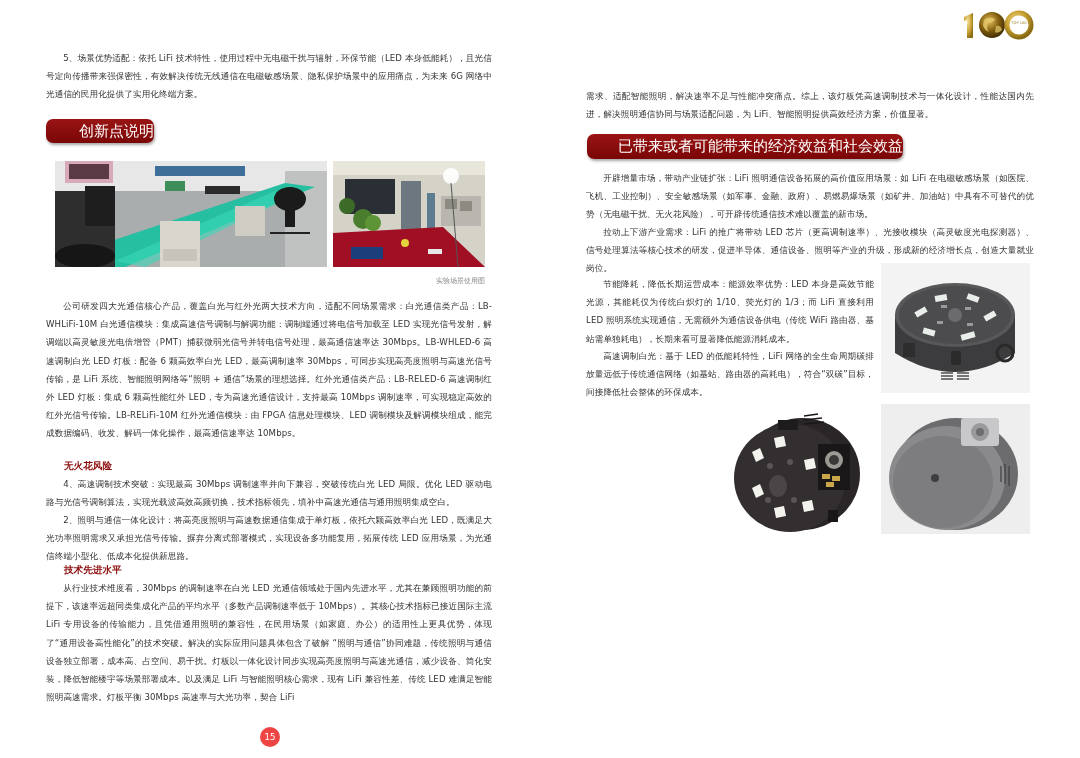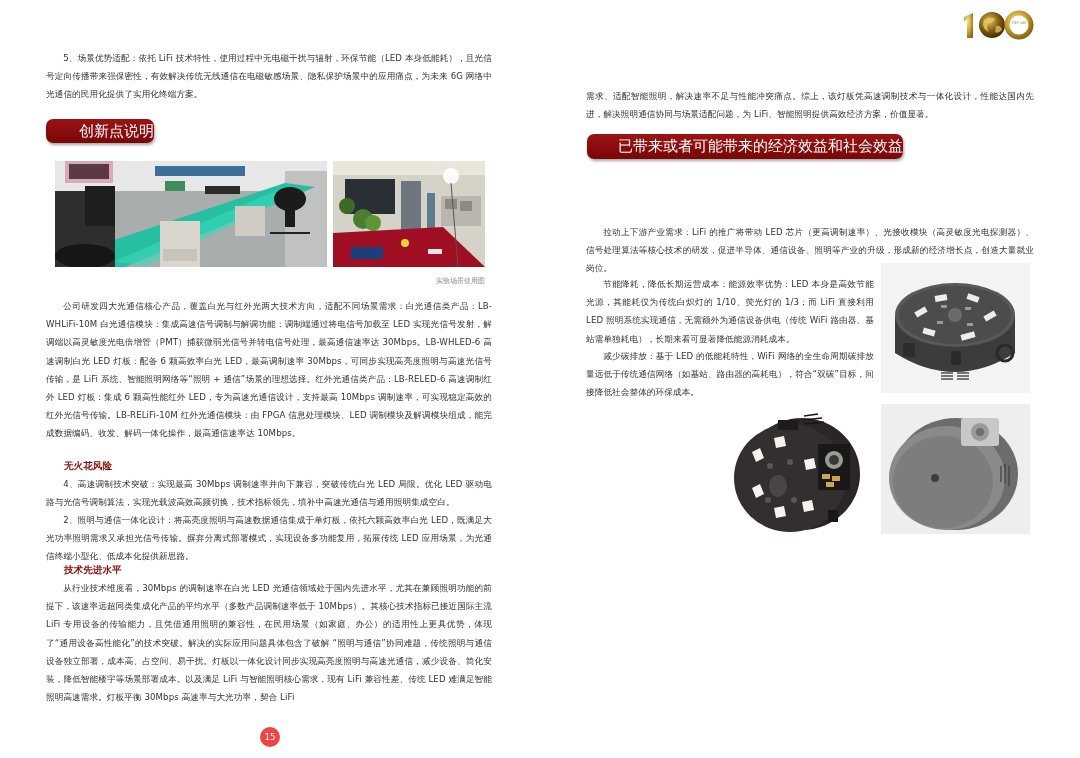--- a/index.html
+++ b/index.html
@@ -164,26 +164,27 @@
 </div>
 
 <div class="page page-right">
 
   <p class="para" style="left:46px; top:51px; width:448px;">需求、适配智能照明，解决速率不足与性能冲突痛点。综上，该灯板凭高速调制技术与一体化设计，性能达国内先进，解决照明通信协同与场景适配问题，为 LiFi、智能照明提供高效经济方案，价值显著。</p>
 
   <div class="section-banner" style="left:47px; top:98px; width:316px; height:25px; font-size:15px;">
     <span>已带来或者可能带来的经济效益和社会效益</span>
   </div>
 
+  <p class="para indent" style="left:46px; top:133px; width:448px;">开辟增量市场，带动产业链扩张：LiFi 照明通信设备拓展的高价值应用场景：如 LiFi 在电磁敏感场景（如医院、飞机、工业控制）、安全敏感场景（如军事、金融、政府）、易燃易爆场景（如矿井、加油站）中具有不可替代的优势（无电磁干扰、无火花风险），可开辟传统通信技术难以覆盖的新市场。</p>
 
   <p class="para indent" style="left:46px; top:187px; width:448px;">拉动上下游产业需求：LiFi 的推广将带动 LED 芯片（更高调制速率）、光接收模块（高灵敏度光电探测器）、信号处理算法等核心技术的研发，促进半导体、通信设备、照明等产业的升级，形成新的经济增长点，创造大量就业岗位。</p>
 
   <p class="para indent" style="left:46px; top:239px; width:288px;">节能降耗，降低长期运营成本：能源效率优势：LED 本身是高效节能光源，其能耗仅为传统白炽灯的 1/10、荧光灯的 1/3；而 LiFi 直接利用 LED 照明系统实现通信，无需额外为通信设备供电（传统 WiFi 路由器、基站需单独耗电），长期来看可显著降低能源消耗成本。</p>
 
-  <p class="para indent" style="left:46px; top:311px; width:288px;">减少碳排放：基于 LED 的低能耗特性，WiFi 网络的全生命周期碳排放量远低于传统通信网络（如基站、路由器的高耗电），符合“双碳”目标，间接降低社会整体的环保成本。</p>
+  <p class="para indent" style="left:46px; top:311px; width:288px;">高速调制白光：基于 LED 的低能耗特性，LiFi 网络的全生命周期碳排放量远低于传统通信网络（如基站、路由器的高耗电），符合“双碳”目标，间接降低社会整体的环保成本。</p>
 
   <div class="photo" style="left:341px; top:227px; width:149px; height:130px; background:#f4f4f4;">
     <svg width="149" height="130" viewBox="0 0 149 130">
       <rect width="149" height="130" fill="#f3f3f3"></rect>
       <path d="M14 52 L14 90 Q74 128 134 90 L134 52 Z" fill="#3c3c3e"></path>
       <ellipse cx="74" cy="52" rx="60" ry="32" fill="#58585a"></ellipse>
       <ellipse cx="74" cy="52" rx="56" ry="29" fill="#4c4c4e"></ellipse>
       <circle cx="74" cy="52" r="7" fill="#6b6b6d"></circle>
       <g fill="#e9eeea">
         <rect x="54" y="32" width="12" height="6" transform="rotate(-10 60 35)"></rect>

